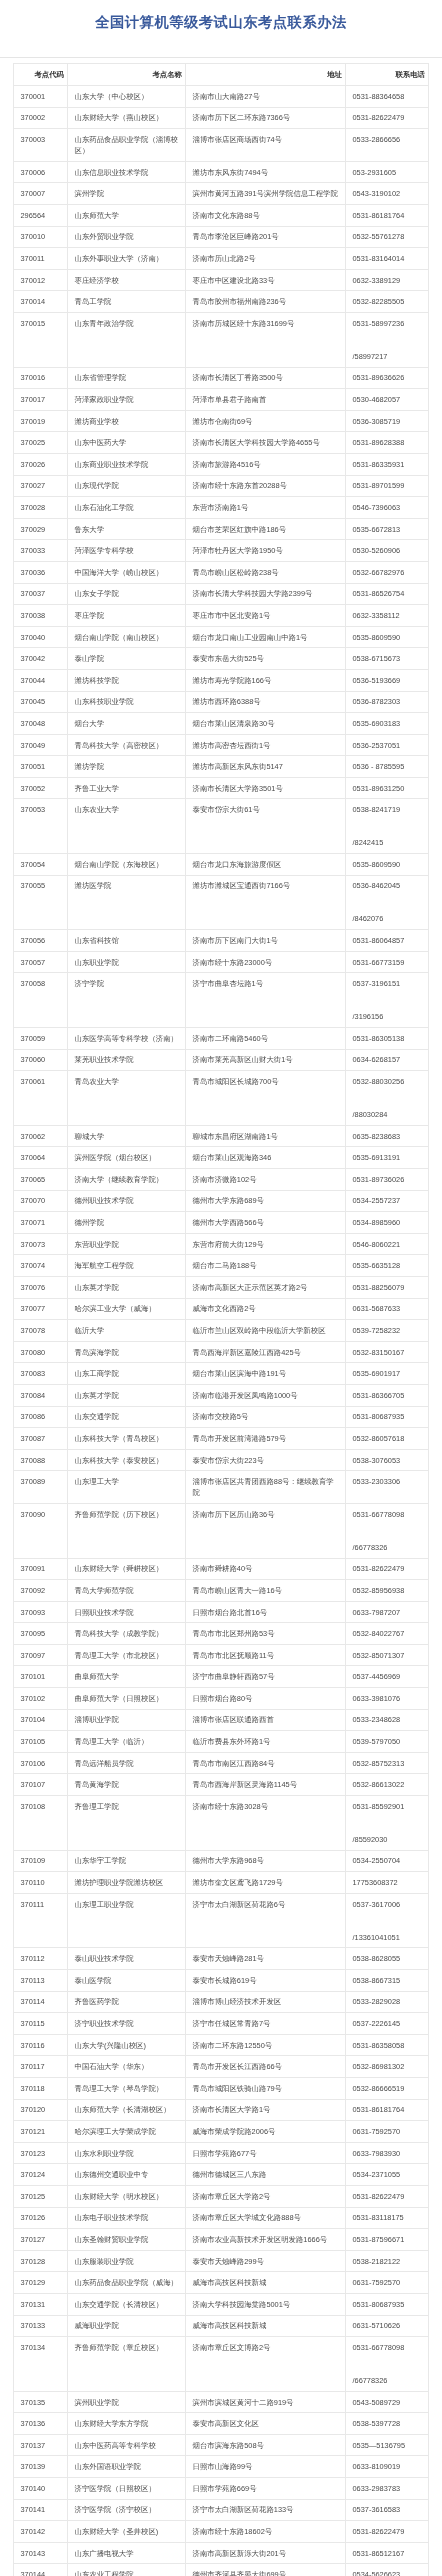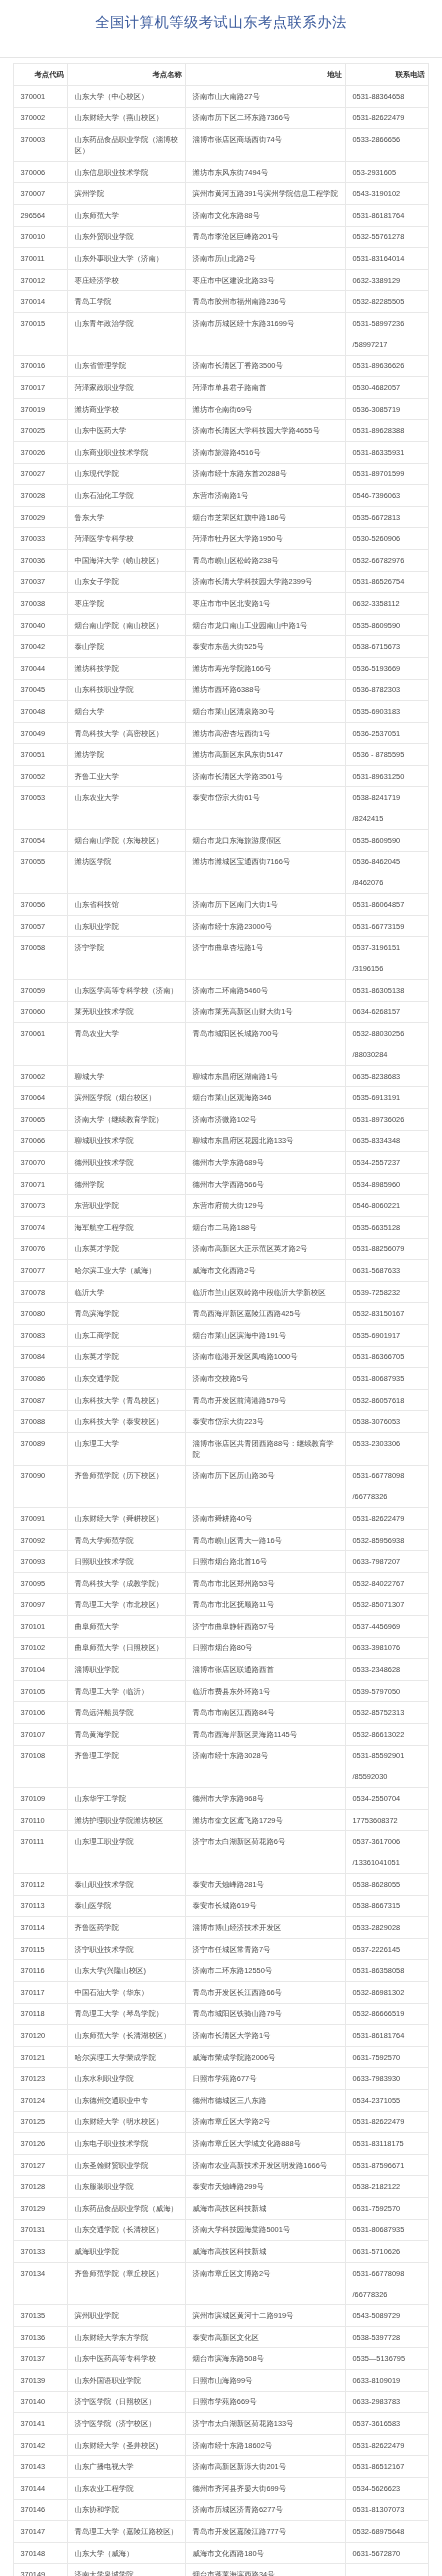--- a/index.html
+++ b/index.html
@@ -10,21 +10,21 @@
   }
   html,body{margin:0;padding:0;background:#ffffff;}
   body{
     width:442px;height:2576px;overflow:hidden;
     font-family:"Liberation Sans", sans-serif;
   }
   .page-title{
     margin:12.7px 0 0 0;
     text-align:center;
     font-size:14.3px;
-    font-weight:normal;
+    font-weight:bold;
     color:var(--title-color);
     letter-spacing:0.5px;
   }
   .top-rule{
     margin-top:25px;
     border-top:0.5px solid #e5e5e5;
     height:0;width:442px;
   }
   table.centers{
     width:416px;
@@ -47,21 +47,21 @@
   table.centers td{
     color:var(--text-color);
     text-align:left;
     padding:4.8px 6.3px;
     line-height:11px;
   }
   .col-code{width:54px;}
   .col-name{width:118px;}
   .col-addr{width:160px;}
   .col-phone{width:83px;}
-  .phone2{margin-top:10px;}
+  .phone2{margin-top:22px;}
 </style>
 </head>
 <body>
 
 <h1 class="page-title">全国计算机等级考试山东考点联系办法</h1>
 
 <div class="top-rule"></div>
 
 <table class="centers">
   <colgroup>
@@ -422,28 +422,20 @@
       </tr>
       <tr>
         <td>370065</td>
         <td>济南大学（继续教育学院）</td>
         <td>济南市济微路102号</td>
         <td>
           <div>0531-89736026</div>
         </td>
       </tr>
       <tr>
-        <td>370066</td>
-        <td>聊城职业技术学院</td>
-        <td>聊城市东昌府区花园北路133号</td>
-        <td>
-          <div>0635-8334348</div>
-        </td>
-      </tr>
-      <tr>
         <td>370070</td>
         <td>德州职业技术学院</td>
         <td>德州市大学东路689号</td>
         <td>
           <div>0534-2557237</div>
         </td>
       </tr>
       <tr>
         <td>370071</td>
         <td>德州学院</td>

